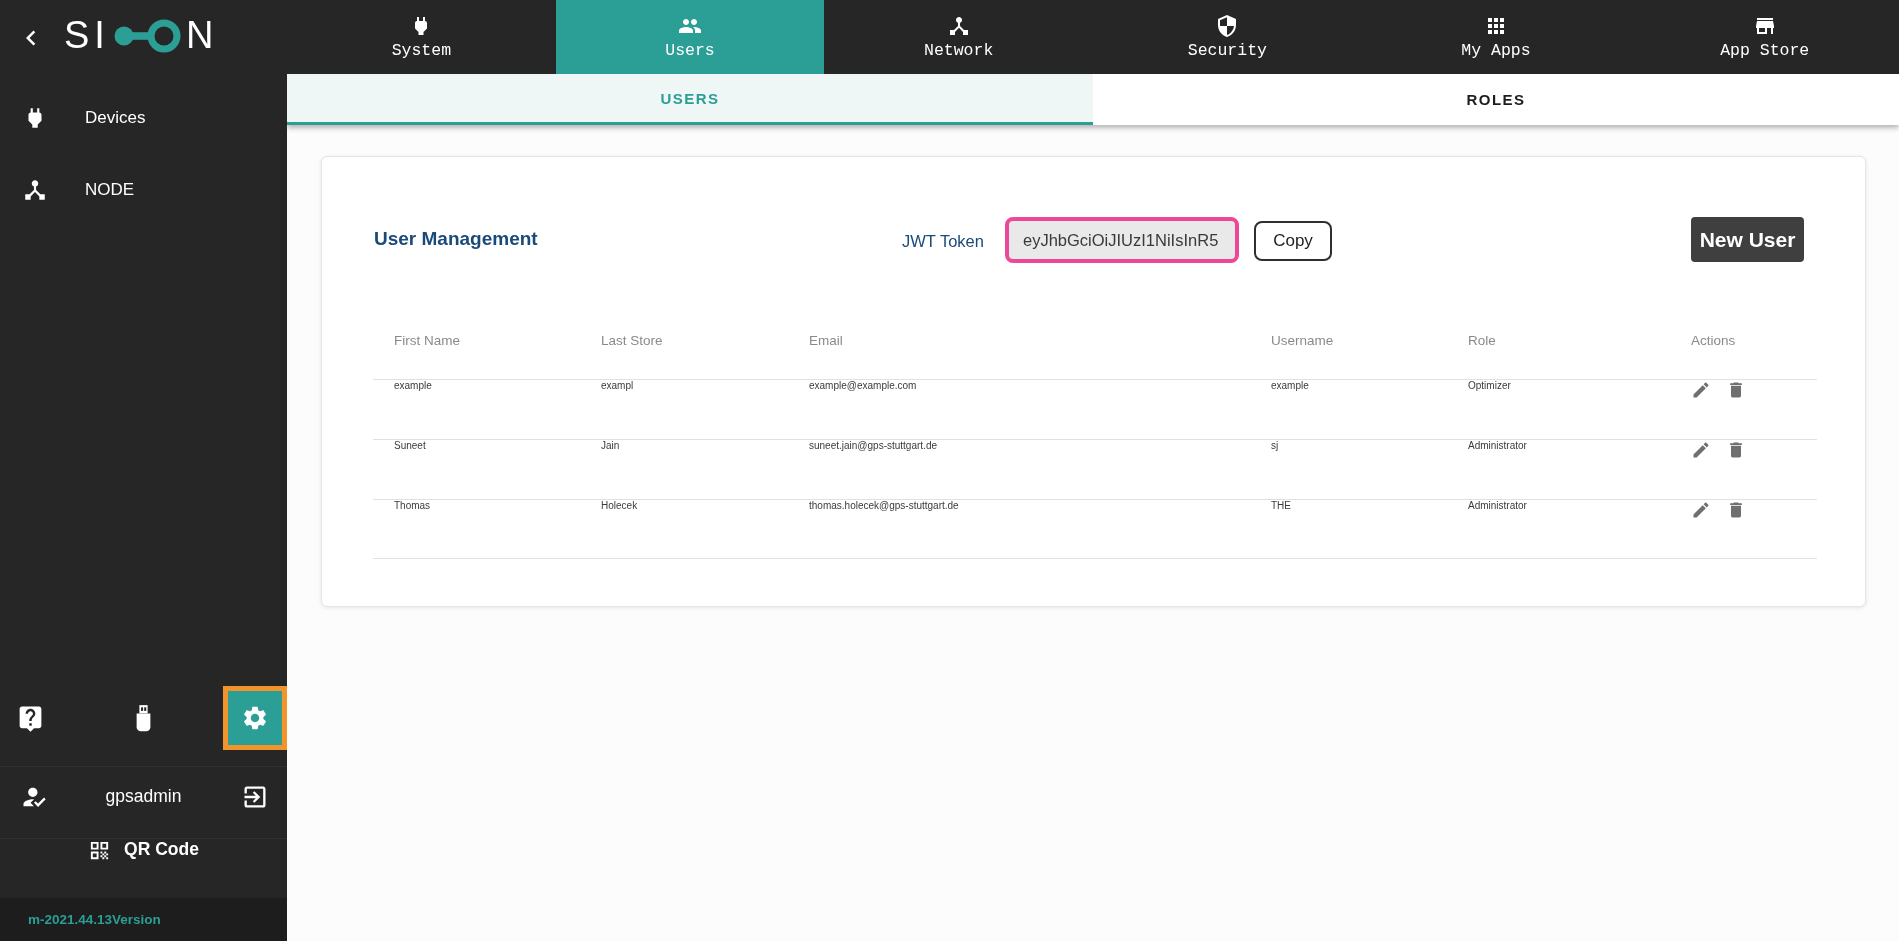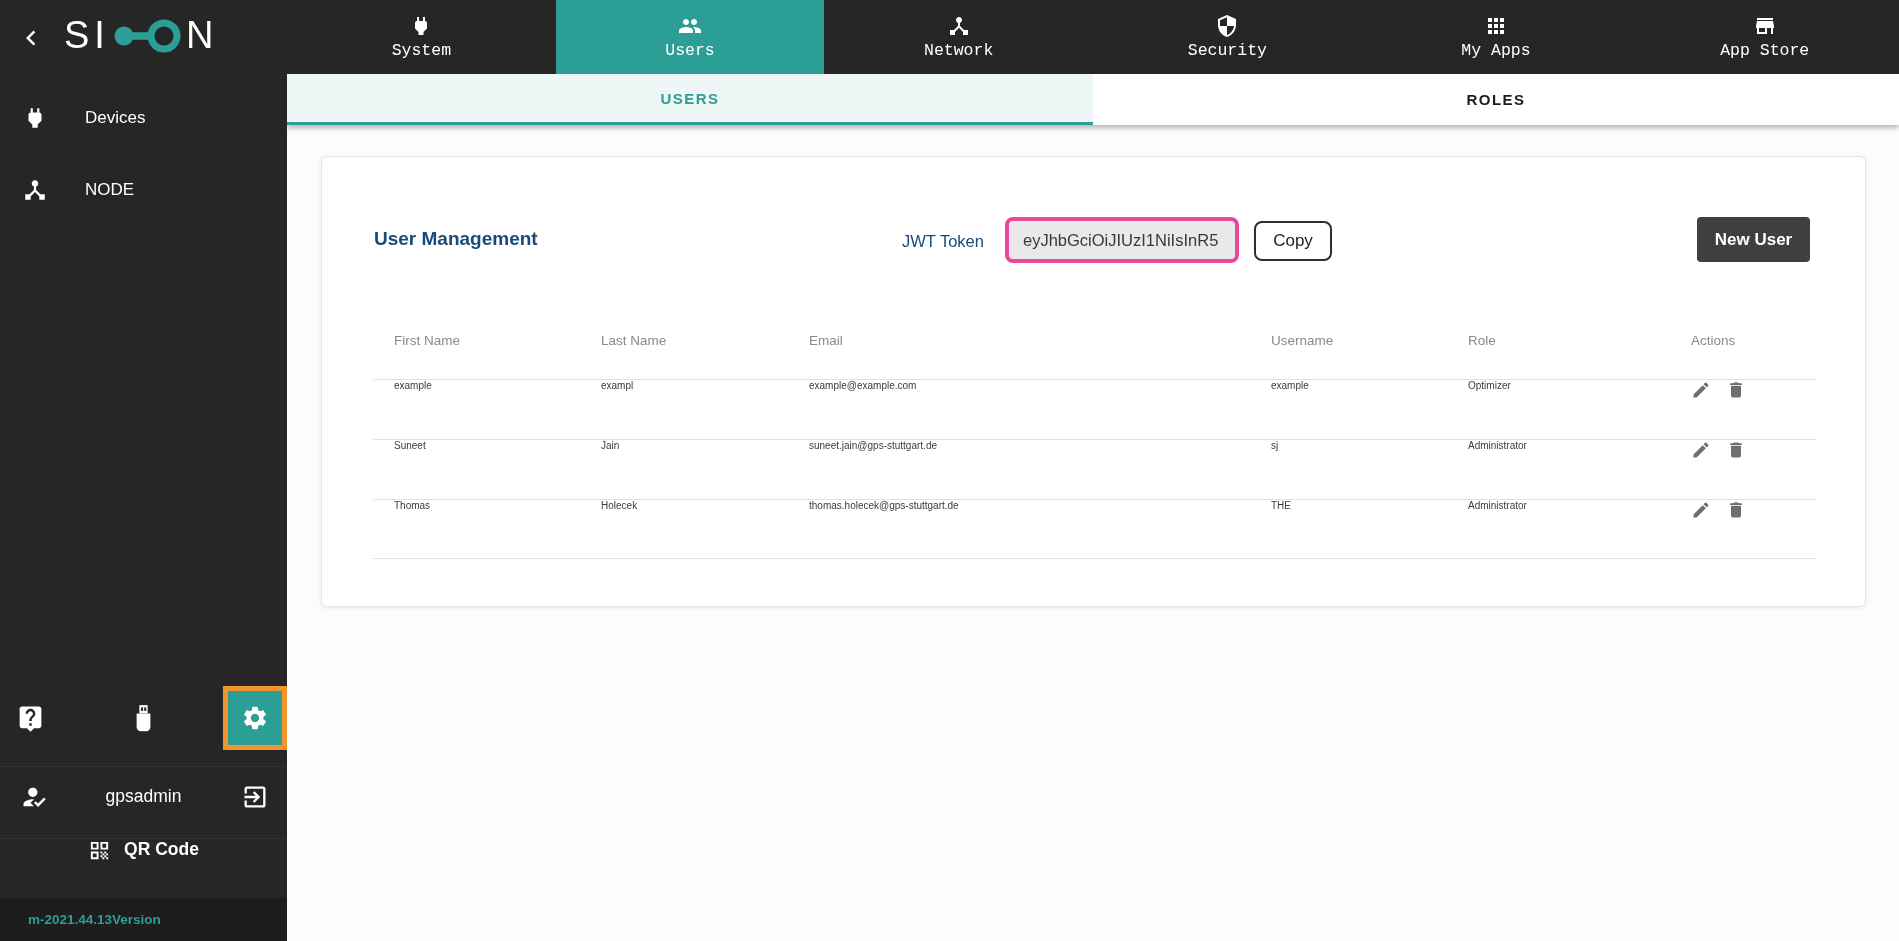--- a/index.html
+++ b/index.html
@@ -65,22 +65,22 @@
 
   .card-title { position:absolute; left:52px; top:71px; font-size:19px; font-weight:700; color:#1a4a7a; }
   .jwt-label { position:absolute; left:580px; top:75px; font-size:16.5px; color:#1a4a7a; }
   .jwt-input { position:absolute; left:683px; top:60px; width:234px; height:46px; background:#e9e9e9;
                border:4px solid #ec4899; border-radius:8px; padding:0 14px; font-size:16.5px; color:#3a3a3a;
                font-family:"Liberation Sans", sans-serif; }
   .copy-btn { position:absolute; left:932px; top:64px; width:78px; height:40px; background:#fff;
               border:2px solid #2f2f2f; border-radius:8px; font-size:17px; font-weight:500; color:#1d1d1d;
               cursor:pointer; font-family:"Liberation Sans", sans-serif; }
   .new-user-btn { position:absolute; left:1369px; top:60px; width:113px; height:45px; background:#3f3f3f;
-                  border:none; border-radius:4px; font-size:17px; font-weight:700; color:#fff; cursor:pointer;
-                  font-family:"Liberation Sans", sans-serif;margin-left:6px; }
+                  border:none; border-radius:4px; font-size:21px; font-weight:700; color:#fff; cursor:pointer;
+                  font-family:"Liberation Sans", sans-serif; }
 
   .table { position:absolute; left:51px; top:176px; width:1444px; }
   .t-row { display:flex; padding-left:21px; }
   .t-head { height:46px; }
   .t-head .t-cell { font-size:13.5px; color:#8a8a8a; }
   .t-body-row { height:60px; border-top:1px solid #e1e1e1; }
   .t-body-row:last-child { border-bottom:1px solid #e1e1e1; }
   .t-cell { font-size:10px; color:#3b3b3b; overflow:hidden; white-space:nowrap; }
   .c-first { width:207px; } .c-last { width:208px; } .c-email { width:462px; }
   .c-user { width:197px; } .c-role { width:223px; } .c-actions { flex:1; display:flex; gap:15px; }
@@ -239,21 +239,21 @@
     <div class="card">
       <div class="card-title">User Management</div>
       <div class="jwt-label">JWT Token</div>
       <input class="jwt-input" type="text" value="eyJhbGciOiJIUzI1NiIsInR5" style="">
       <button class="copy-btn">Copy</button>
       <button class="new-user-btn">New User</button>
 
       <div class="table">
         <div class="t-row t-head">
           <span class="t-cell c-first">First Name</span>
-          <span class="t-cell c-last">Last Name</span>
+          <span class="t-cell c-last">Last Store</span>
           <span class="t-cell c-email">Email</span>
           <span class="t-cell c-user">Username</span>
           <span class="t-cell c-role">Role</span>
           <span class="t-cell c-actions">Actions</span>
         </div>
 
         <div class="t-row t-body-row">
           <span class="t-cell c-first">example</span>
           <span class="t-cell c-last">exampl</span>
           <span class="t-cell c-email">example@example.com</span>

